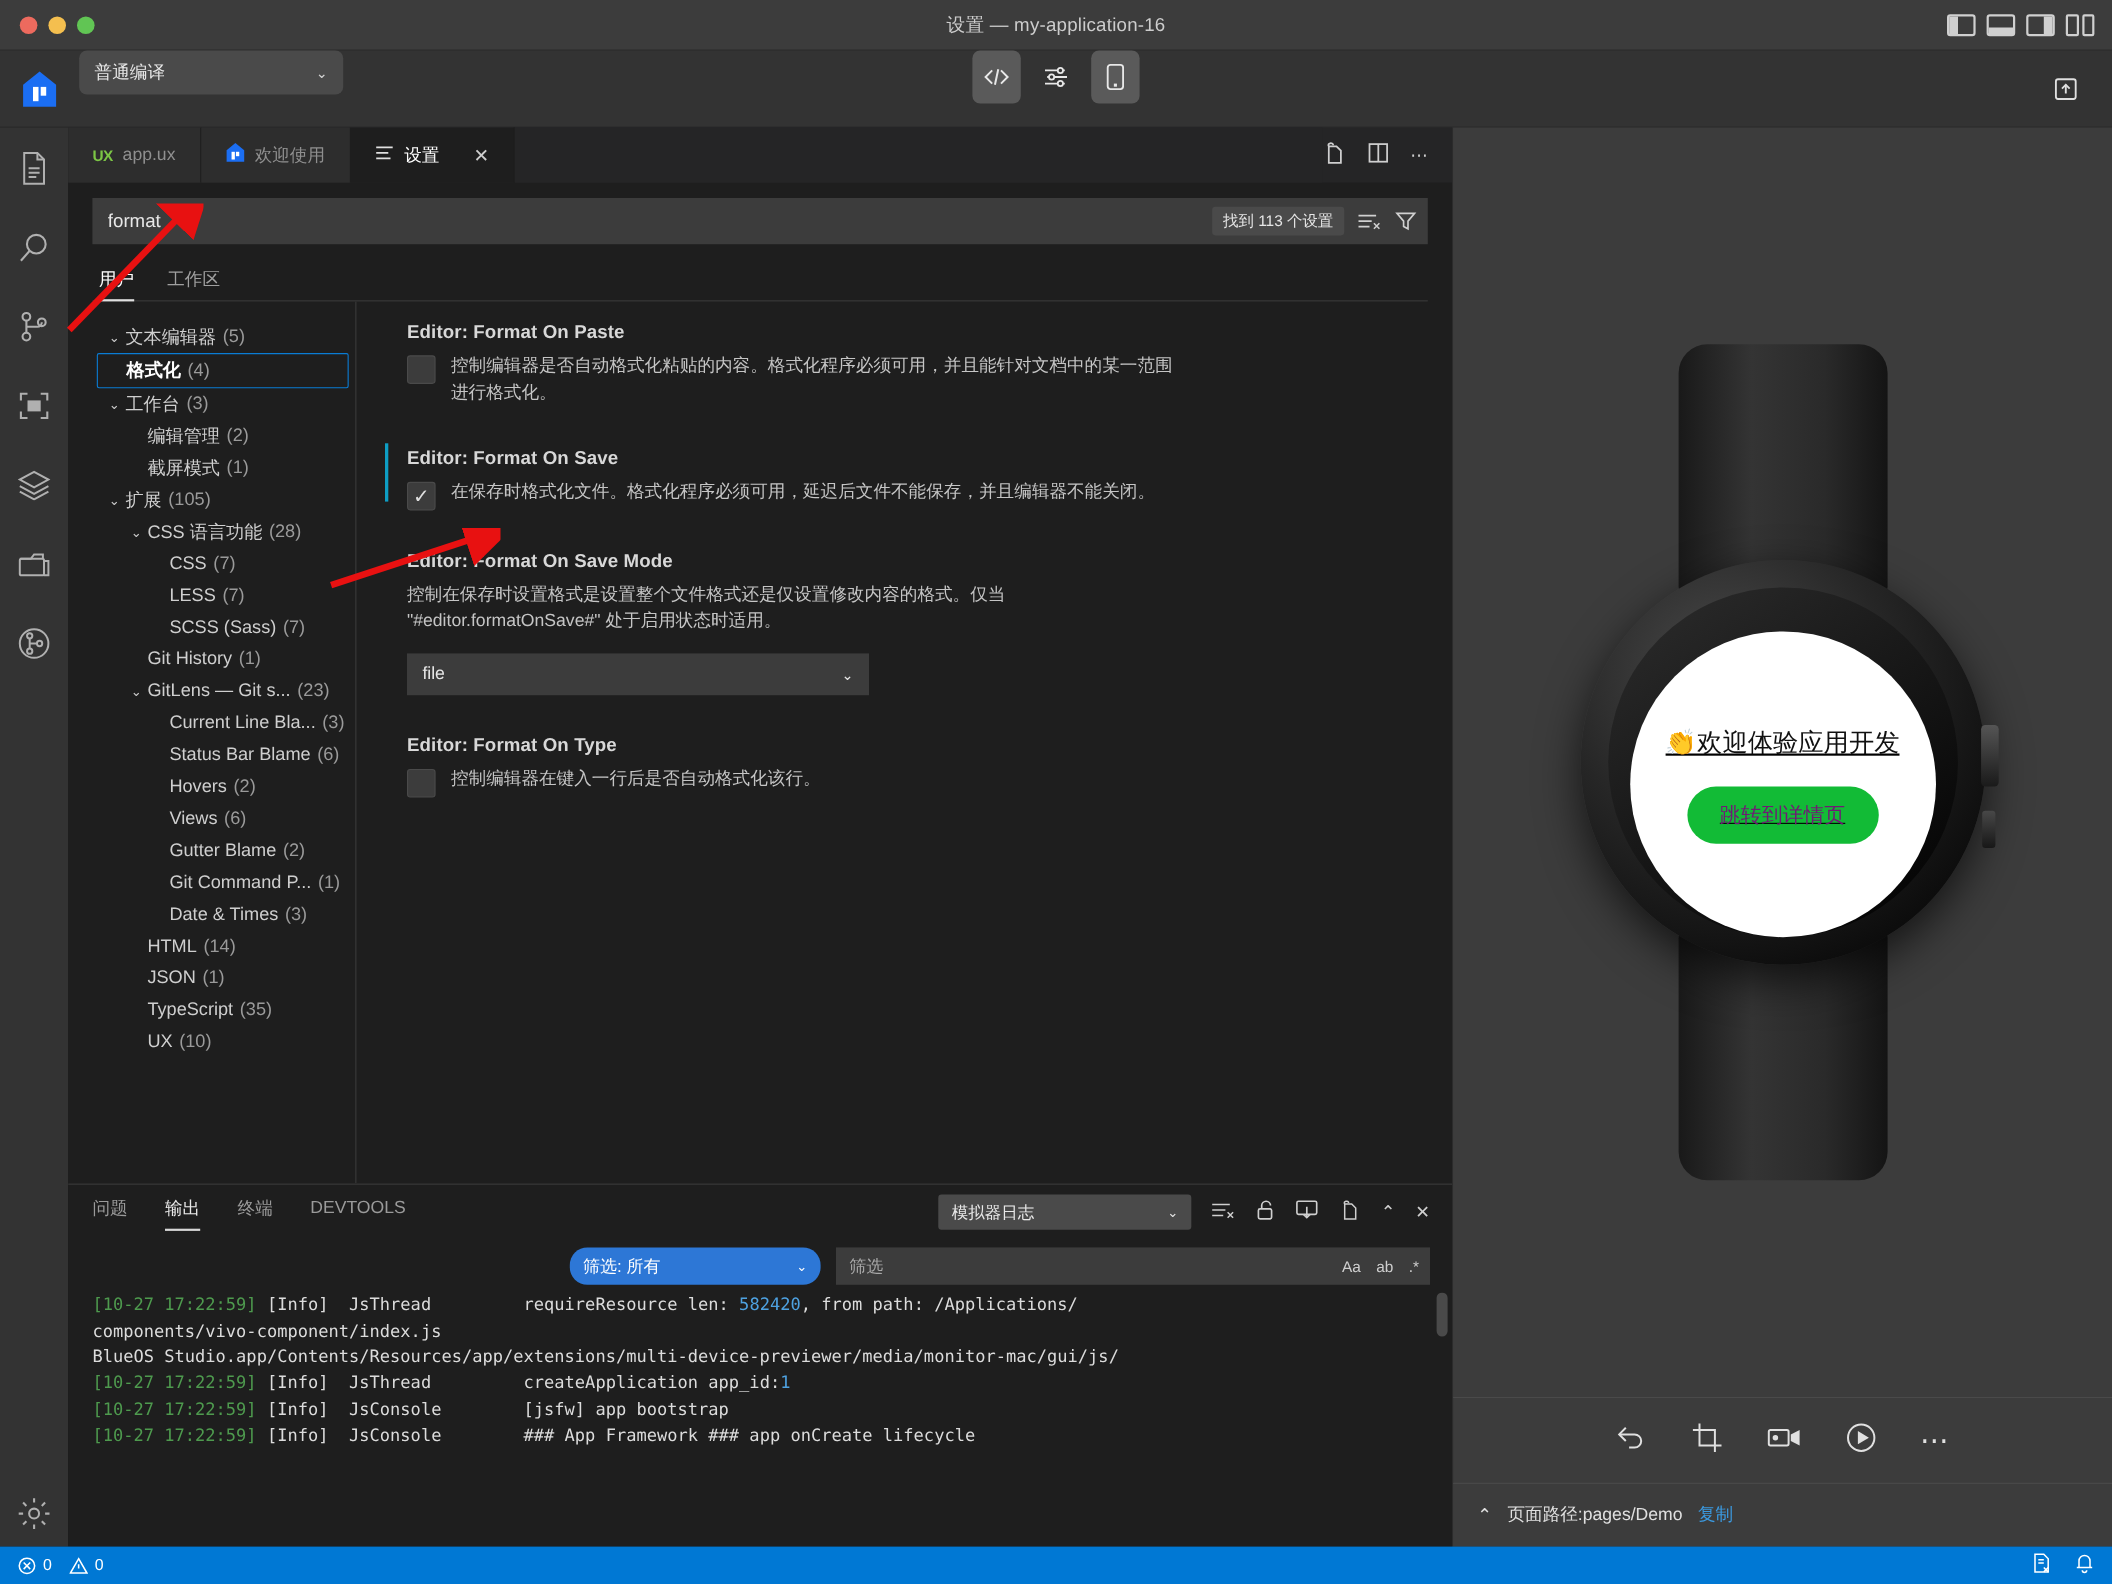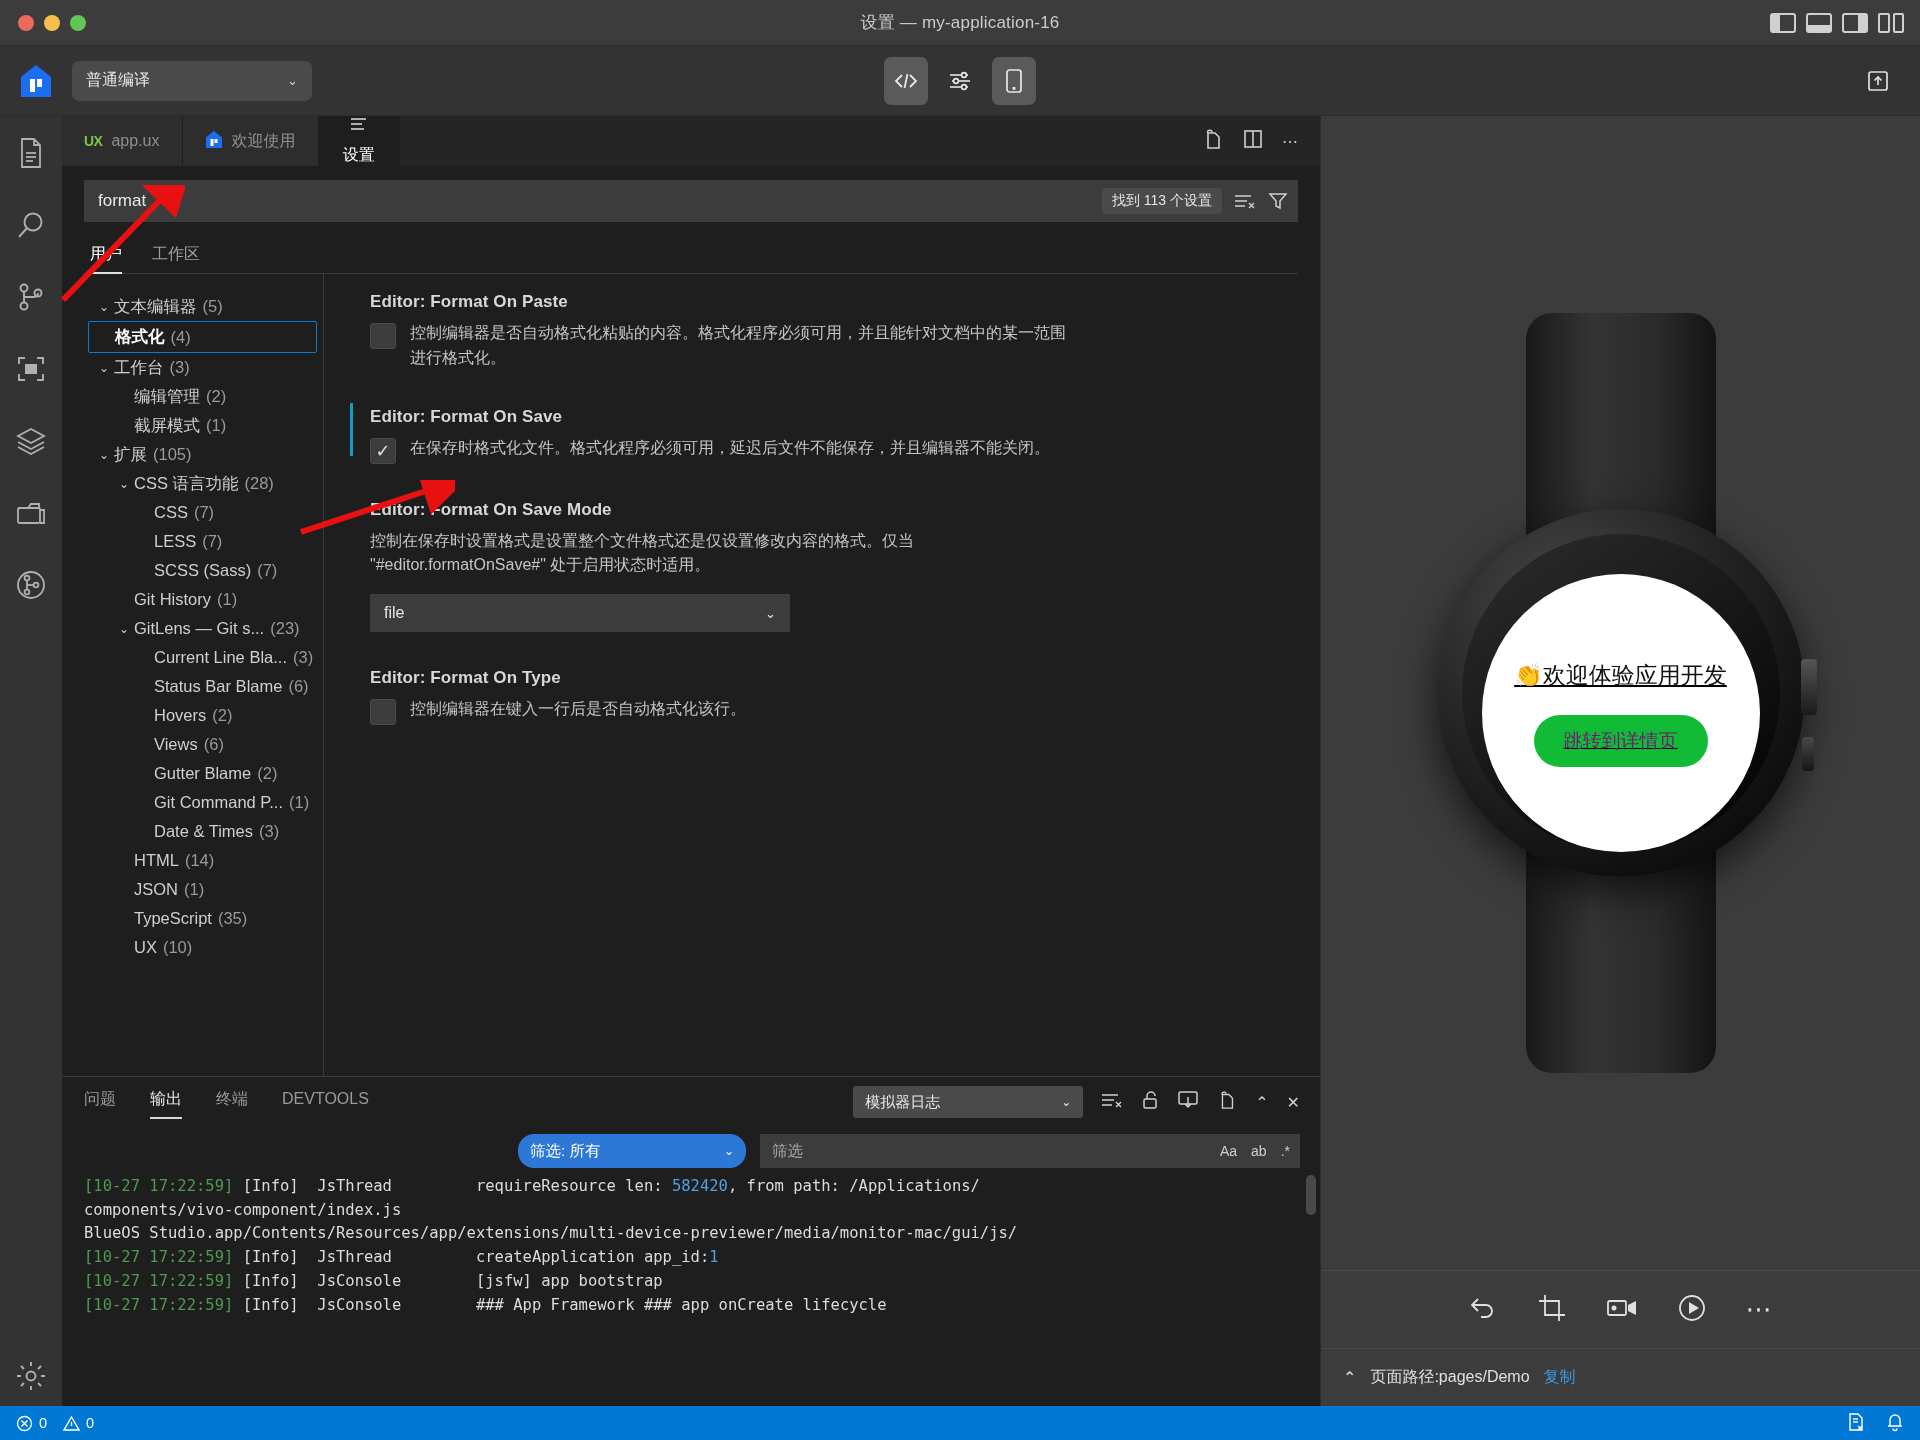--- a/index.html
+++ b/index.html
@@ -39,21 +39,21 @@
   .layout-ico.left::before { content:""; position:absolute; left:0; top:0; bottom:0; width:8px; background:#d0d0d0; }
   .layout-ico.bottom::before { content:""; position:absolute; left:0; right:0; bottom:0; height:6px; background:#d0d0d0; }
   .layout-ico.right::before { content:""; position:absolute; right:0; top:0; bottom:0; width:8px; background:#d0d0d0; }
   .layout-ico.split2 { border:none; display:flex; gap:3px; }
   .layout-ico.split2 span { flex:1; border:2px solid #d0d0d0; border-radius:2px; }
 
   
   .toolbar {
     height: 70px; flex: 0 0 70px;
     background: #333333;
-    display: flex; align-items: center;
+    display: flex; 
     position: relative;
     border-bottom: 1px solid #2b2b2b;
   }
   .home-logo { width: 72px; display:flex; align-items:center; justify-content:center; }
   .build-select {
     width: 240px; height: 40px; margin-left: 0;
     background: #4a4a4a; border-radius: 7px;
     display: flex; align-items: center; padding: 0 14px;
     color: #e6e6e6; font-size: 16px; position: relative;
   }
@@ -93,21 +93,21 @@
     background: #252526;
     display: flex; align-items: stretch;
     position: relative;
   }
   .tab {
     display: flex; align-items: center; gap: 9px;
     padding: 0 22px; font-size: 16px; color: #8f8f8f;
     border-right: 1px solid #1e1e1e;
     background: #2d2d2d;
   }
-  .tab.active { background: #1e1e1e; color: #ffffff; flex-direction: column; }
+  .tab.active { background: #1e1e1e; color: #ffffff; }
   .tab .ux-badge { color: #7cc645; font-weight: bold; font-size: 14px; letter-spacing:-.5px;}
   .tab .close { margin-left: 22px; color:#cfcfcf; font-size: 17px; }
   .tabstrip-actions { margin-left: auto; display:flex; align-items:center; gap:18px; padding-right: 22px; color:#cfcfcf; }
   .tabstrip-filler { flex: 1; background: #252526; }
 
   
   .settings { flex: 1; display: flex; flex-direction: column; min-height: 0; padding: 0; }
   .search-row { padding: 14px 22px 0 22px; }
   .search-box {
     height: 42px; background: #3c3c3c;

